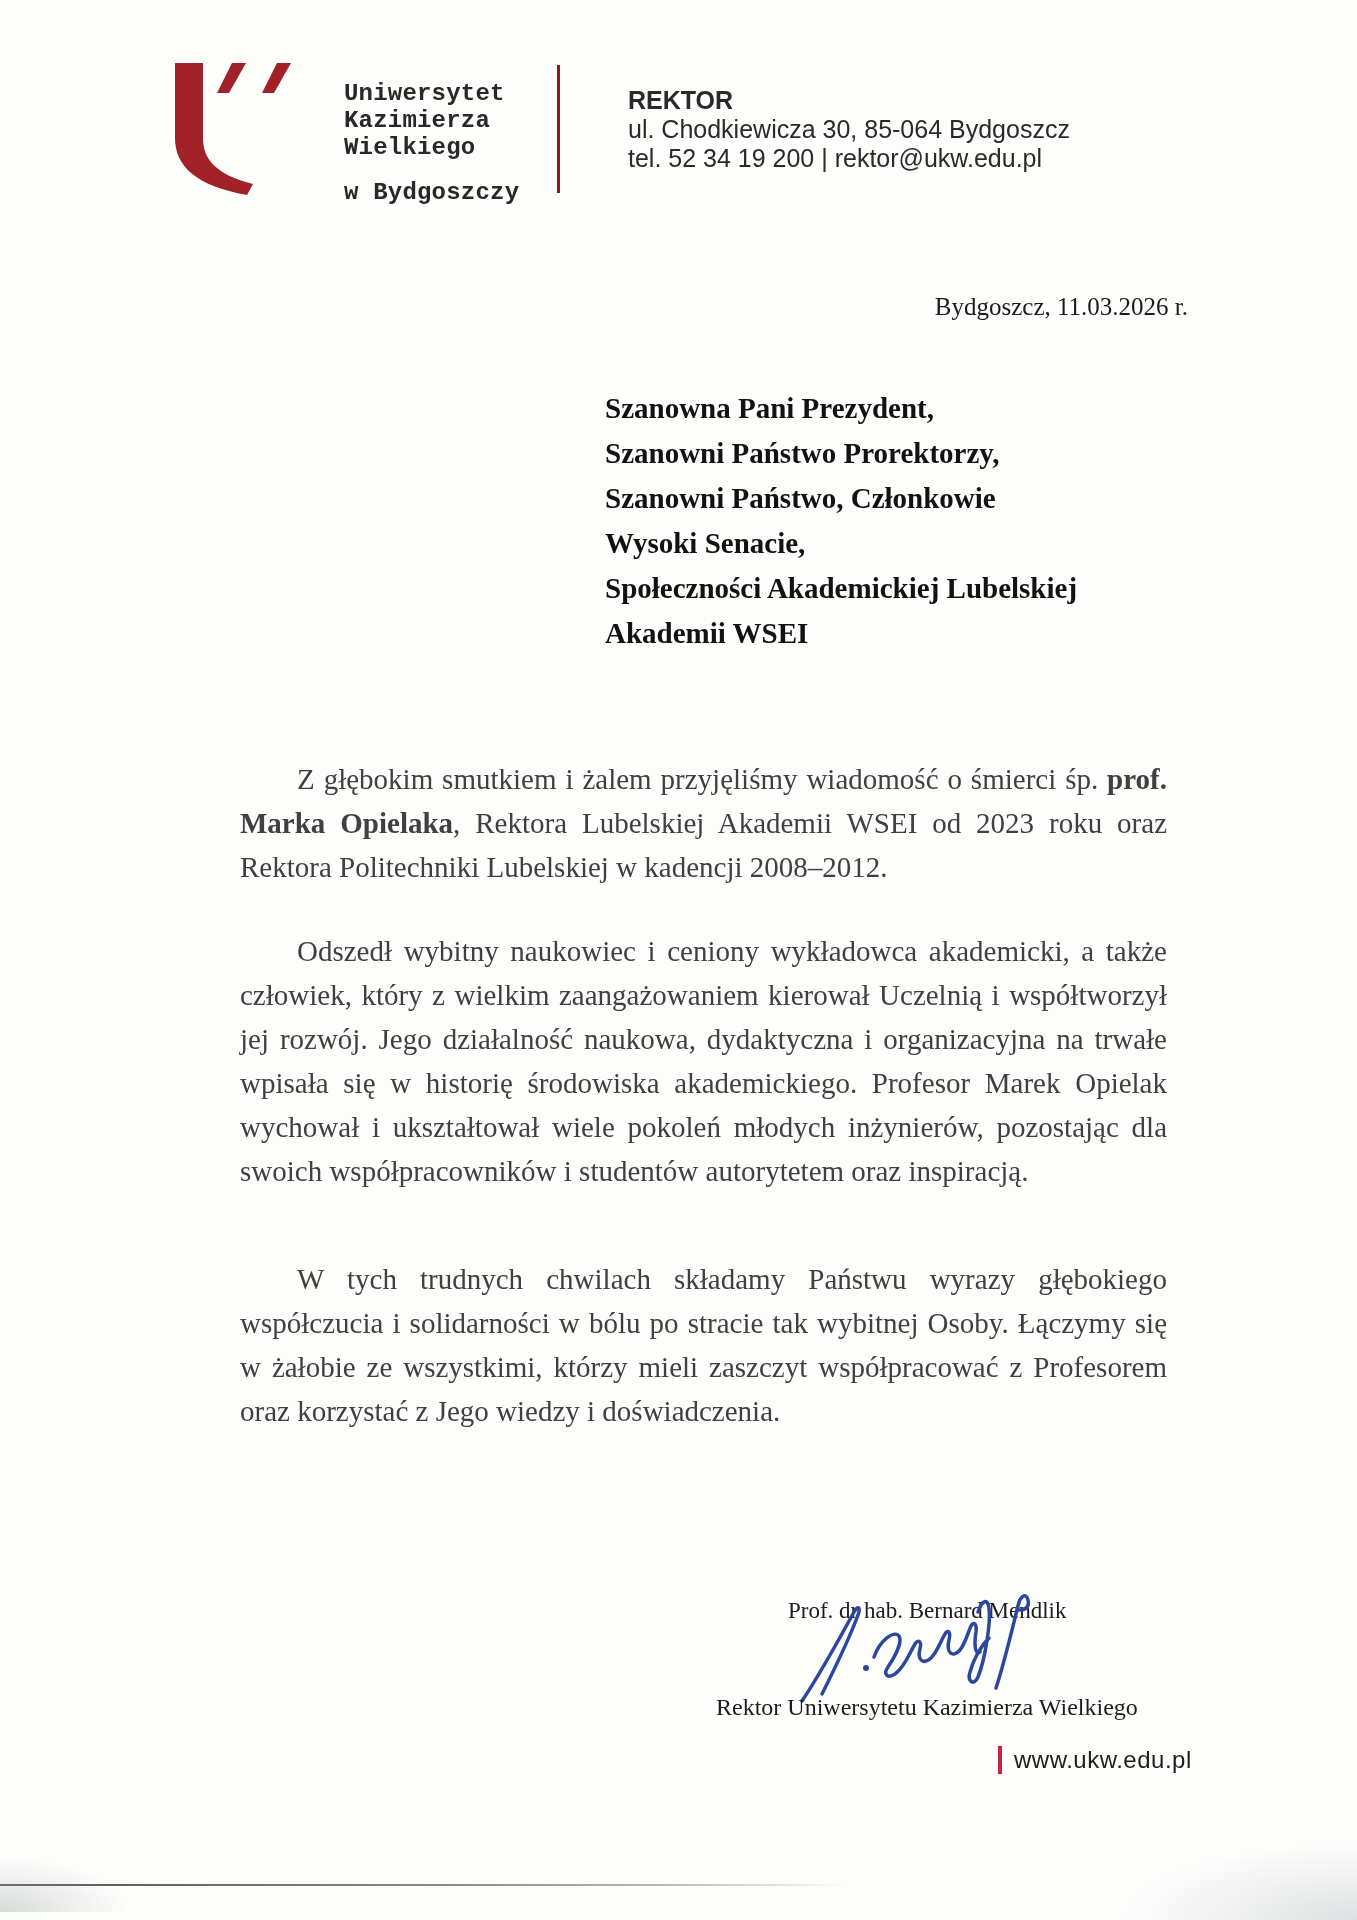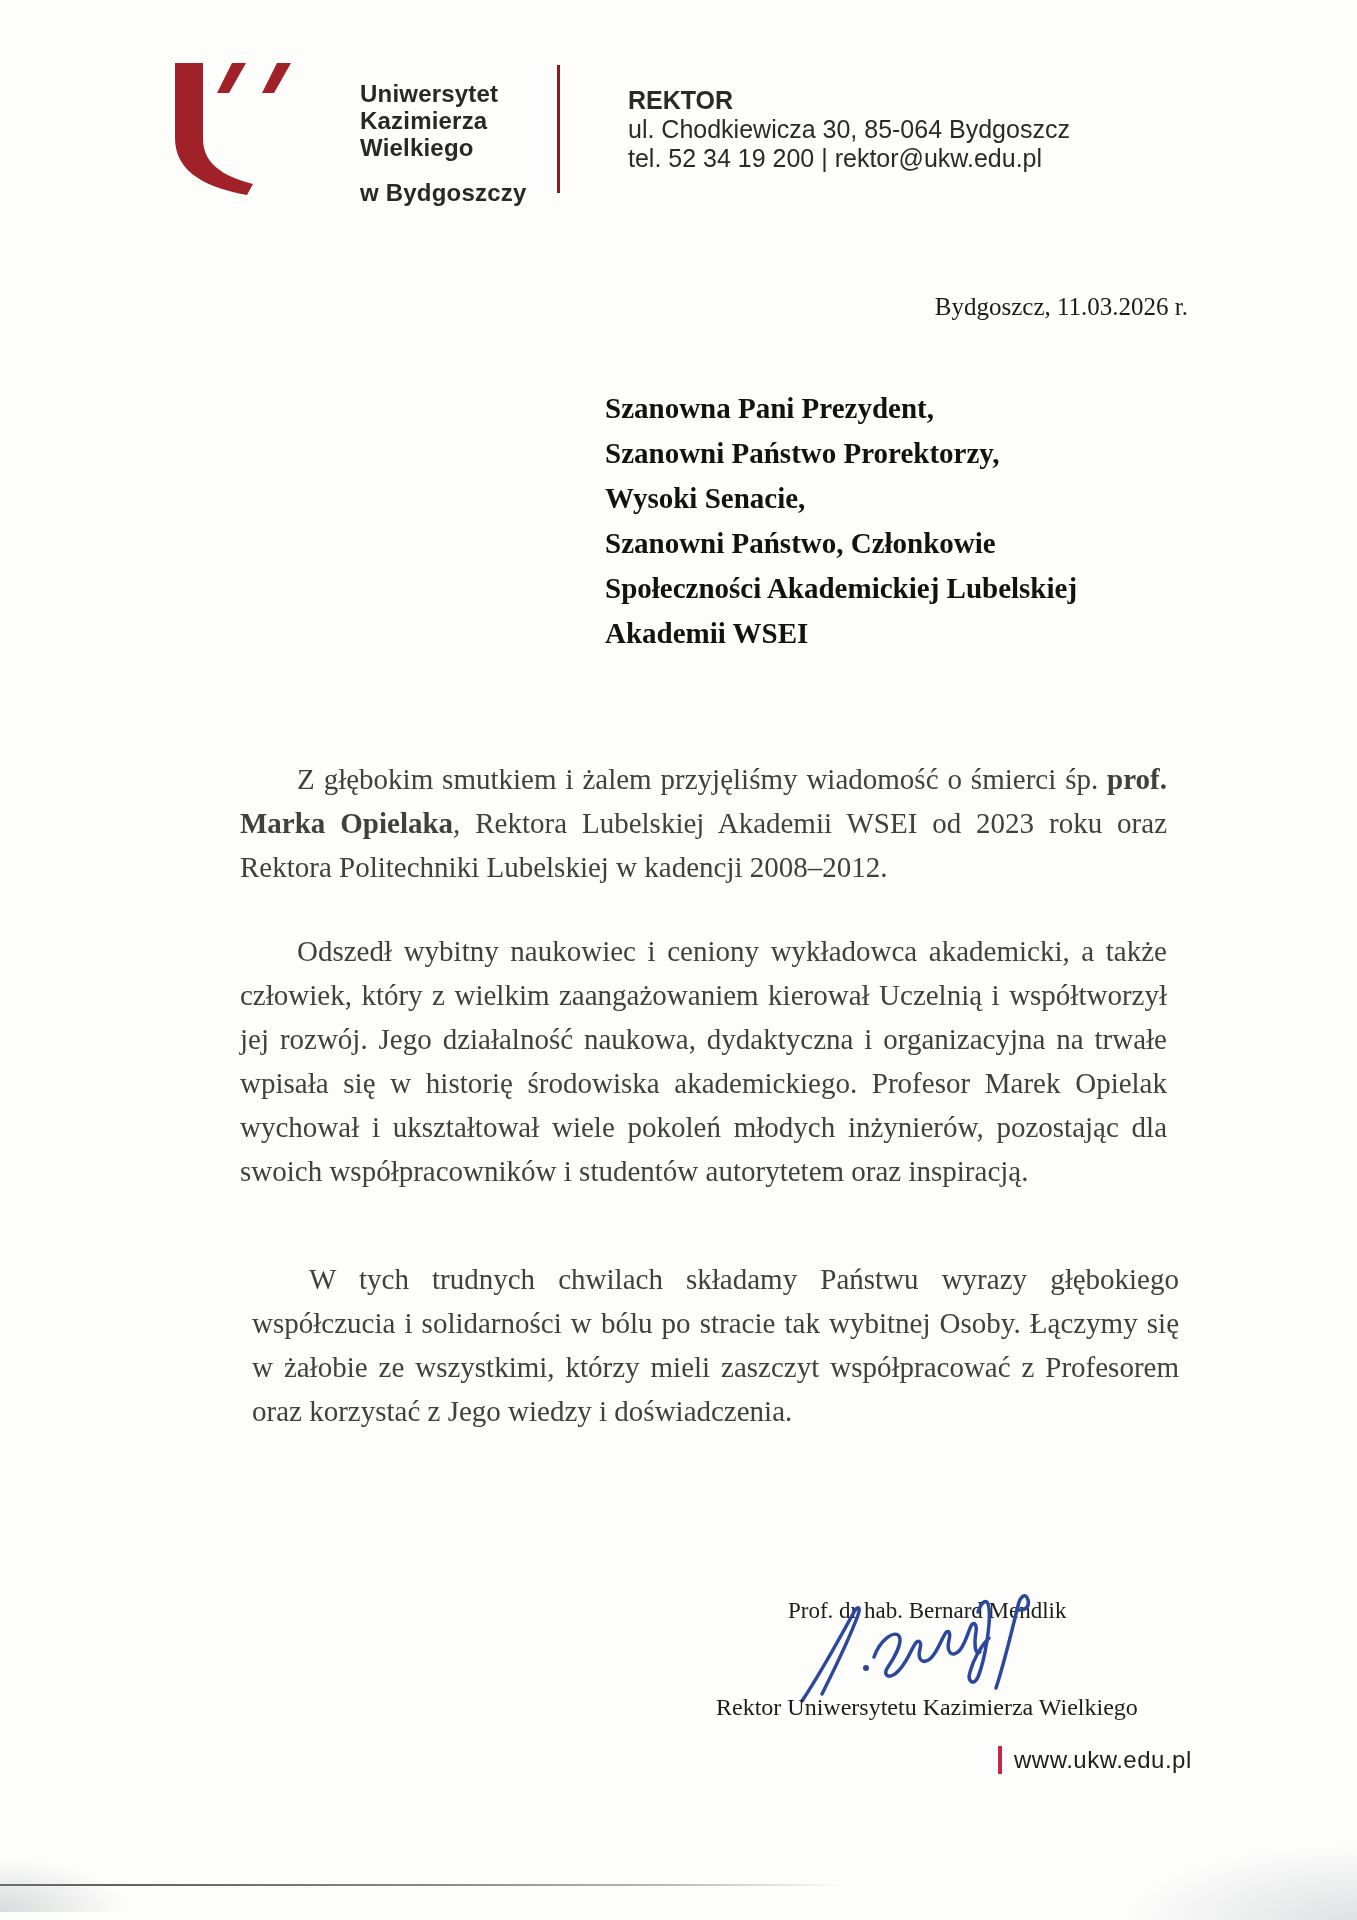--- a/index.html
+++ b/index.html
@@ -5,22 +5,22 @@
   html,body{margin:0;padding:0;background:#e8e8e8;}
   .page{
     position:relative;width:1357px;height:1920px;margin:0 auto;
     background:#fdfdfc;overflow:hidden;
     font-family:"Liberation Serif",serif;color:#171717;
   }
   
   .logo-svg{position:absolute;left:150px;top:52px;width:170px;height:150px;}
   .logo-fill{fill:#A02127;}
   .uni-name{
-    position:absolute;left:360px;top:80px;
-    font-family:Liberation Sans, sans-serif;font-weight:bold;
+    position:absolute;left:344px;top:80px;
+    font-family:Liberation Mono, monospace;font-weight:bold;
     font-size:24px;line-height:27px;color:#282828;letter-spacing:.2px;
   }
   .uni-name .uni-line{display:block;}
   .uni-city{display:block;font-size:24px;margin-top:18px;}
   .head-divider{position:absolute;left:557px;top:65px;width:3px;height:128px;background:#8c191f;}
   .office{
     position:absolute;left:628px;top:86px;
     font-family:"Liberation Sans",sans-serif;font-size:25px;line-height:29px;color:#2a2a2a;
   }
   .office-title{font-weight:bold;display:block;}
@@ -30,21 +30,21 @@
   
   .addressee{position:absolute;left:565px;top:386px;font-weight:bold;font-size:29px;line-height:45px;color:#121212;margin-left:40px;}
   .addressee span{display:block;}
   
   .bodypar{
     position:absolute;left:240px;width:927px;margin:0;
     font-size:29px;line-height:44px;text-align:justify;text-indent:57px;color:#404040;
   }
   .p1{top:757px;}
   .p2{top:929px;}
-  .p3{top:1257px;margin-left:12px;}
+  .p3{top:1257px;}
   .bold{font-weight:bold;}
   .closing{position:absolute;left:287px;top:1503px;margin:0;font-size:29px;line-height:44px;color:#171717;}
   
   .sig-name{position:absolute;left:788px;top:1598px;font-size:23px;color:#1c1c1c;}
   .sig-ink{position:absolute;left:782px;top:1582px;width:266px;height:128px;}
   .sig-ink path{fill:none;stroke:#2C479E;stroke-width:3.5;stroke-linecap:round;stroke-linejoin:round;}
   .sig-ink circle{fill:#2C479E;}
   .sig-title{position:absolute;left:716px;top:1694px;font-size:24px;color:#1c1c1c;}
   
   .footer{position:absolute;left:998px;top:1746px;display:flex;align-items:center;text-align:right;}
@@ -88,22 +88,22 @@
     <span class="office-title">REKTOR</span>
     <span class="office-line">ul. Chodkiewicza 30, 85-064 Bydgoszcz</span>
     <span class="office-line">tel. 52 34 19 200 | rektor@ukw.edu.pl</span>
   </div>
 
   <div class="dateline">Bydgoszcz, 11.03.2026 r.</div>
 
   <div class="addressee">
     <span>Szanowna Pani Prezydent,</span>
     <span>Szanowni Państwo Prorektorzy,</span>
+    <span>Szanowni Państwo, Członkowie</span>
     <span>Wysoki Senacie,</span>
-    <span>Szanowni Państwo, Członkowie</span>
     <span>Społeczności Akademickiej Lubelskiej</span>
     <span>Akademii WSEI</span>
   </div>
 
   <p class="bodypar p1"><span>Z głębokim smutkiem i żalem przyjęliśmy wiadomość o śmierci śp. </span><span class="bold">prof. Marka Opielaka</span><span>, Rektora Lubelskiej Akademii WSEI od 2023 roku oraz Rektora Politechniki Lubelskiej w kadencji 2008–2012.</span></p>
 
   <p class="bodypar p2">Odszedł wybitny naukowiec i ceniony wykładowca akademicki, a także człowiek, który z wielkim zaangażowaniem kierował Uczelnią i współtworzył jej rozwój. Jego działalność naukowa, dydaktyczna i organizacyjna na trwałe wpisała się w historię środowiska akademickiego. Profesor Marek Opielak wychował i ukształtował wiele pokoleń młodych inżynierów, pozostając dla swoich współpracowników i studentów autorytetem oraz inspiracją.</p>
 
   <p class="bodypar p3">W tych trudnych chwilach składamy Państwu wyrazy głębokiego współczucia i solidarności w bólu po stracie tak wybitnej Osoby. Łączymy się w żałobie ze wszystkimi, którzy mieli zaszczyt współpracować z Profesorem oraz korzystać z Jego wiedzy i doświadczenia.</p>
 

